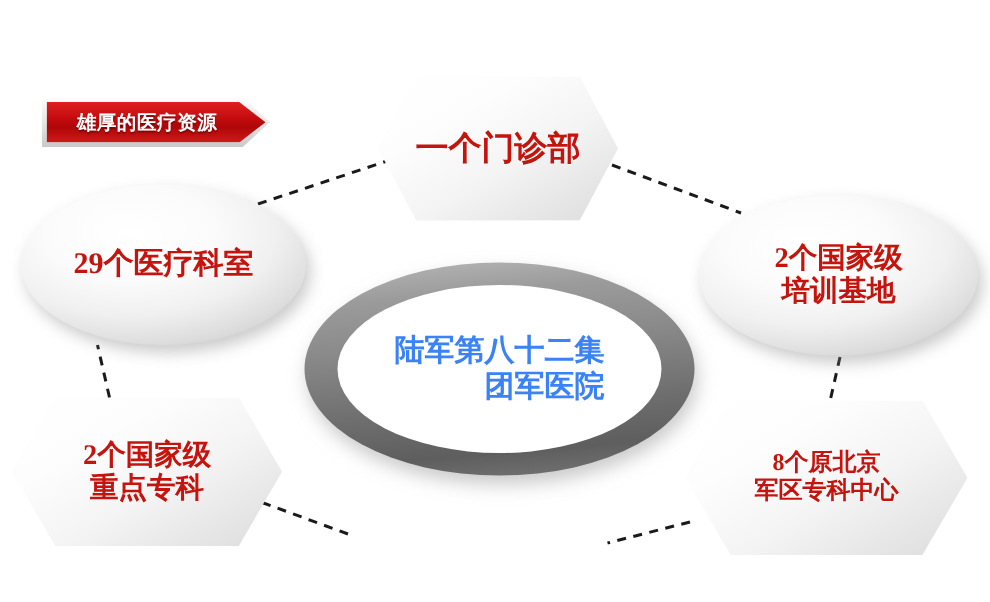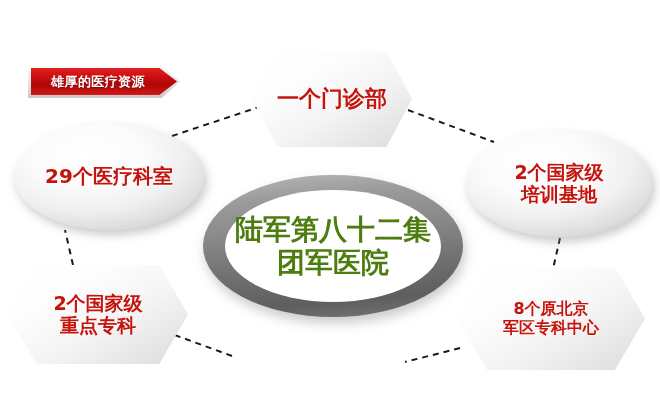--- a/index.html
+++ b/index.html
@@ -89,20 +89,21 @@
     font-weight: bold;
     line-height: 1.14;
     box-sizing: border-box;
   }
   .node .node-label {
     position: relative;
     z-index: 2;
     text-shadow: 0.5px 0.5px 0 rgba(255,255,255,0.8);
     white-space: pre-line;
     padding: 0 6px;
+    font-family: Liberation Serif, serif;
   }
 
   .node-ellipse {
     background: radial-gradient(ellipse 78% 78% at 38% 30%,
                 #ffffff 0%, #fbfbfb 38%, #f0f0f0 66%, #dedede 88%, #d2d2d2 100%);
     border-radius: 50%;
     filter: drop-shadow(3px 5px 5px rgba(140,140,140,0.45));
   }
 
   .node-hex {
@@ -153,24 +154,24 @@
   }
   #center-label {
     position: absolute;
     left: 22px;
     top: 15px;
     width: 216px;
     height: 112px;
     display: flex;
     align-items: center;
     justify-content: center;
-    text-align: center;
-    color: #4d7c0f;
+    text-align: right;
+    color: #3b82f6;
     font-weight: bold;
-    font-size: 28px;
+    font-size: 20px;
     line-height: 1.18;
     white-space: pre-line;
     z-index: 3;
   }
 </style>
 </head>
 <body>
 
 <div id="canvas">
 

